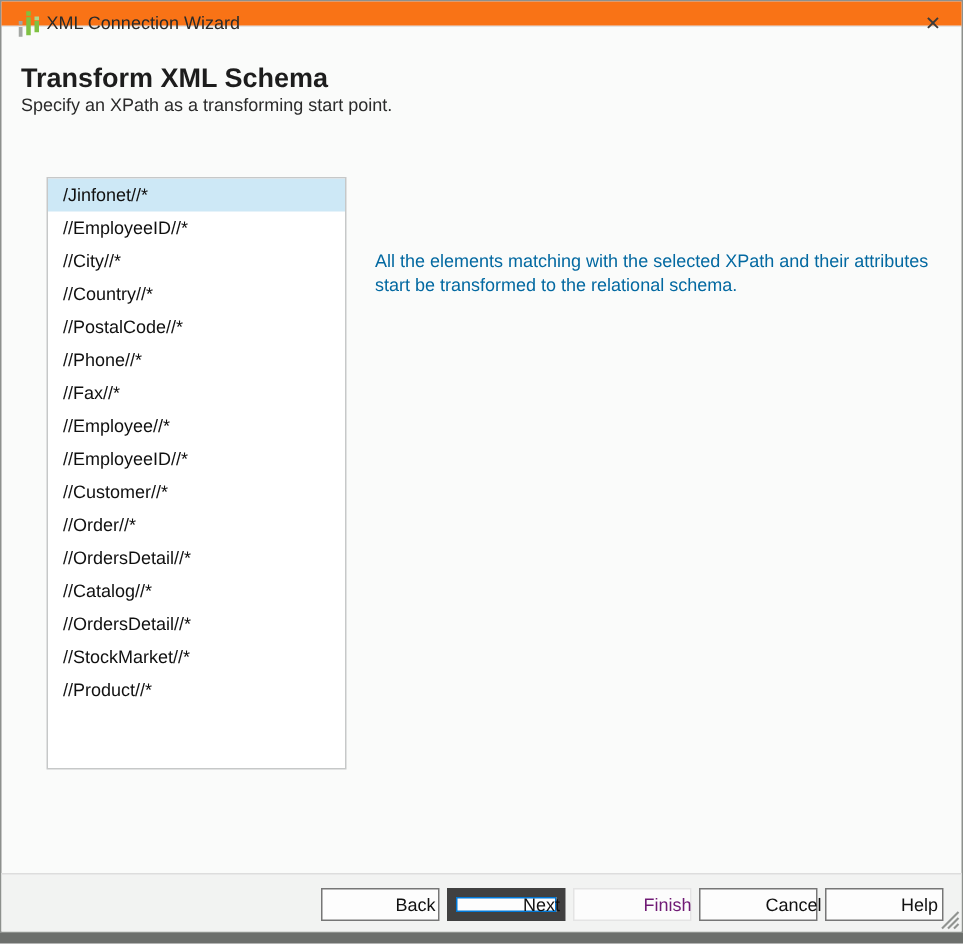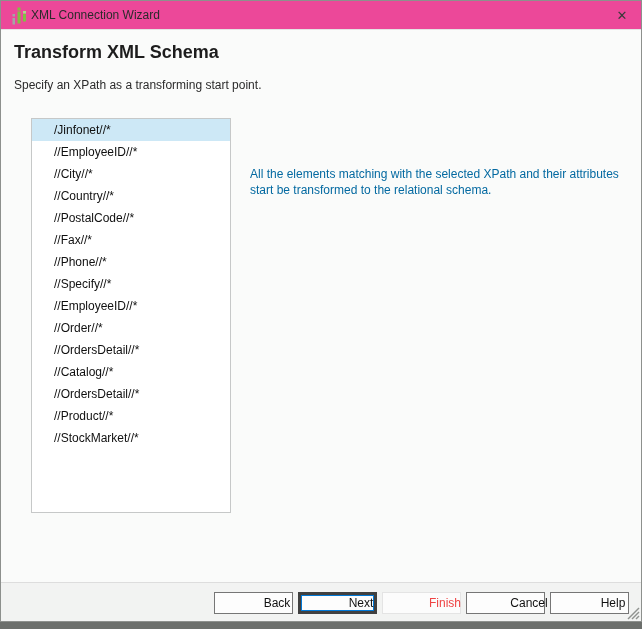--- a/index.html
+++ b/index.html
@@ -8,49 +8,49 @@
     font-family:"Liberation Sans","DejaVu Sans",sans-serif;
     background:#6c6f6c; 
     position:relative; overflow:hidden;
   }
   .window {
     position:absolute; left:0; top:0; width:642px; height:622px;
     background:#fafbfa; border:1px solid #8d908d;
   }
   
   .titlebar {
-    position:absolute; left:0; top:0; right:0; height:29px;
-    border-bottom:1px solid #e4e4e4; background:#ec4899;text-decoration:underline;
+    position:absolute; left:0; top:0; right:0; height:17px;
+    border-bottom:1px solid #e4e4e4; background:#f97316;text-decoration:underline;
   }
   .app-icon { position:absolute; left:9px; top:6px; width:18px; height:18px; }
   .title-text {
     position:absolute; left:30px; top:0; height:29px; line-height:29px;
     font-size:12px; color:#2b2b2b;
   }
   .close-btn {
     position:absolute; right:6px; top:3px; width:26px; height:23px;
     display:flex; align-items:center; justify-content:center;
     font-size:13px; color:#3a3a3a; cursor:pointer;
   }
   
   .hdr-title {
     position:absolute; left:13px; top:41px;
     font-size:18px; font-weight:bold; color:#1d1d1d;
   }
   .hdr-sub {
-    position:absolute; left:13px; top:77px;
+    position:absolute; left:13px; top:62px;
     font-size:12px; color:#2b2b2b;
   }
   
   .xpath-list {
     position:absolute; left:30px; top:117px; width:200px; height:395px;
     background:#ffffff; border:1px solid #c6c8c8; overflow:hidden;
   }
   .list-item {
-    height:22px; line-height:22px; padding:0 22px;
+    height:22px; line-height:22px; padding:0 10px;
     font-size:12px; color:#101010; white-space:nowrap; cursor:default;
   }
   .list-item.selected { background:#cde8f6; }
   
   .description {
     position:absolute; left:249px; top:165px; width:385px;
     font-size:12px; color:#0369a1; line-height:16px;
   }
   
   .btnbar {
@@ -60,23 +60,23 @@
   .btn-row {
     position:absolute; right:12px; top:9px;
     display:flex; gap:5px;
   }
   .btn {
     width:79px; height:22px; font-size:12px;
     font-family:"Liberation Sans","DejaVu Sans",sans-serif;
     background:#fdfdfd; border:1px solid #767676; color:#111;
     display:flex; align-items:center; justify-content:center; cursor:pointer;padding-left:47px;
   }
-  .btn.default { border:3px solid #404040; box-shadow:inset 0 0 0 1px #0078d7; }
+  .btn.default { border:6px solid #404040; box-shadow:inset 0 0 0 1px #0078d7; }
   .btn.disabled {
-    background:#fcfcfc; border:1px solid #e4e4e4; color:#ef4444; cursor:default;
+    background:#fcfcfc; border:1px solid #e4e4e4; color:#701a75; cursor:default;
   }
   .grip { position:absolute; right:1px; bottom:1px; width:14px; height:14px; }
 </style>
 </head>
 <body>
 
 <div class="window">
 
   <div class="titlebar">
     <span class="app-icon">
@@ -95,30 +95,31 @@
 
   <div class="hdr-title">Transform XML Schema</div>
   <div class="hdr-sub">Specify an XPath as a transforming start point.</div>
 
   <div class="xpath-list">
       <div class="list-item selected">/Jinfonet//*</div>
       <div class="list-item">//EmployeeID//*</div>
       <div class="list-item">//City//*</div>
       <div class="list-item">//Country//*</div>
       <div class="list-item">//PostalCode//*</div>
+      <div class="list-item">//Phone//*</div>
       <div class="list-item">//Fax//*</div>
-      <div class="list-item">//Phone//*</div>
-      <div class="list-item">//Specify//*</div>
+      <div class="list-item">//Employee//*</div>
       <div class="list-item">//EmployeeID//*</div>
+      <div class="list-item">//Customer//*</div>
       <div class="list-item">//Order//*</div>
       <div class="list-item">//OrdersDetail//*</div>
       <div class="list-item">//Catalog//*</div>
       <div class="list-item">//OrdersDetail//*</div>
+      <div class="list-item">//StockMarket//*</div>
       <div class="list-item">//Product//*</div>
-      <div class="list-item">//StockMarket//*</div>
     </div>
 
   <div class="description">
     <div>All the elements matching with the selected XPath and their attributes</div>
     <div>start be transformed to the relational schema.</div>
   </div>
 
   <div class="btnbar">
     <div class="btn-row">
       <button class="btn">Back</button>

